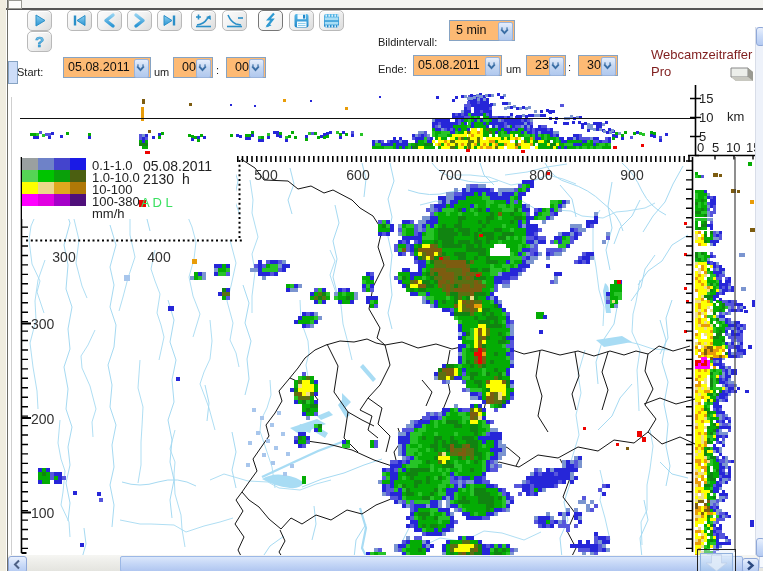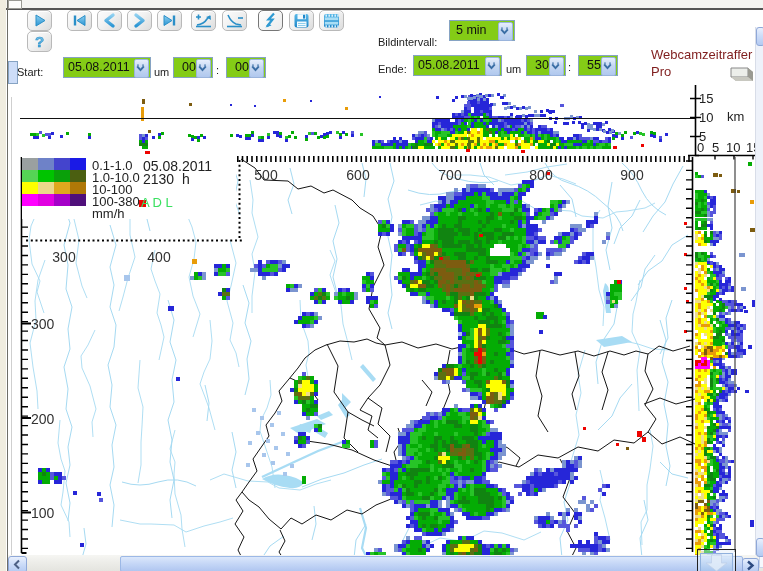--- a/index.html
+++ b/index.html
@@ -3,21 +3,21 @@
 html,body{margin:0;padding:0}
 body{width:763px;height:571px;position:relative;overflow:hidden;background:#fff;
  font-family:"Liberation Sans",sans-serif}
 .tbtn{position:absolute;border:1px solid #b9b9b9;border-radius:5px;
  background:linear-gradient(135deg,#fdfdfd 0%,#f2f2f2 45%,#dcdcdc 100%);
  box-shadow:inset 0 1px 0 #fff}
 .tbtn svg{position:absolute;left:0;top:0;width:100%;height:100%}
 .tbtn.sel{border:1px solid #777;background:linear-gradient(135deg,#fefefe,#ececec)}
 .lab{position:absolute;font-size:11px;color:#222}
 .wz{position:absolute;font-size:13px;color:#7f1d1d;line-height:17px}
-.sel2{position:absolute;height:19px;background:#84cc16;border:1px solid #86a3c3;
+.sel2{position:absolute;height:19px;background:#fdba74;border:1px solid #86a3c3;
  font-size:12.5px;color:#111;line-height:19px;white-space:nowrap}
 .sel2 .da{position:absolute;right:1px;top:1px;width:13px;height:17px;
  background:linear-gradient(180deg,#e6eefc,#c6d8f2 45%,#b0c8ee);border:1px solid #9ab4dc;border-radius:2px}
 .sel2 .da svg{position:absolute;left:0px;top:3px;width:11px;height:11px}
 .hsb{position:absolute;left:8px;top:555px;width:755px;height:16px;
  background:linear-gradient(180deg,#f6f6f3,#eeeeea 40%,#e4e4df)}
 .hthumb{position:absolute;left:120px;top:556px;width:621px;height:14px;border:1px solid #9cb8e6;border-radius:2px;
  background:linear-gradient(180deg,#dbe7fb,#c4d6f6 50%,#b0c6f0)}
 .sbtn{position:absolute;border:1px solid #8fa8d8;border-radius:3px;
  background:linear-gradient(180deg,#e9f0fd,#cdddf8 45%,#b4caf2)}
@@ -474,28 +474,28 @@
       </svg>
     </div></div>
 <div class="lab" style="left:378px;top:63px">Ende:</div>
 <div class="sel2" style="left:413px;top:55px;width:87px"><span style="padding-left:4px">05.08.2011</span><div class="da">
       <svg viewBox="0 0 10 10">
         <path d="M2 3 L5 6.4 8 3" fill="none" stroke="#3a6ea5" stroke-width="1.8"></path>
         <path d="M2 2 h1.4 M6.6 2 h1.4" stroke="#3a6ea5" stroke-width="1.2"></path>
       </svg>
     </div></div>
 <div class="lab" style="left:506px;top:63px">um</div>
-<div class="sel2" style="left:526px;top:55px;width:38px"><span style="padding-left:8px">30</span><div class="da">
+<div class="sel2" style="left:526px;top:55px;width:38px"><span style="padding-left:8px">23</span><div class="da">
       <svg viewBox="0 0 10 10">
         <path d="M2 3 L5 6.4 8 3" fill="none" stroke="#3a6ea5" stroke-width="1.8"></path>
         <path d="M2 2 h1.4 M6.6 2 h1.4" stroke="#3a6ea5" stroke-width="1.2"></path>
       </svg>
     </div></div>
 <div class="lab" style="left:568px;top:61px">:</div>
-<div class="sel2" style="left:578px;top:55px;width:38px"><span style="padding-left:8px">55</span><div class="da">
+<div class="sel2" style="left:578px;top:55px;width:38px"><span style="padding-left:8px">30</span><div class="da">
       <svg viewBox="0 0 10 10">
         <path d="M2 3 L5 6.4 8 3" fill="none" stroke="#3a6ea5" stroke-width="1.8"></path>
         <path d="M2 2 h1.4 M6.6 2 h1.4" stroke="#3a6ea5" stroke-width="1.2"></path>
       </svg>
     </div></div>
 <div class="wz" style="left:651px;top:46px">Webcamzeitraffer<br>Pro</div>
 <svg style="position:absolute;left:729px;top:66px;width:26px;height:17px" viewBox="0 0 26 17">
     <path d="M2 2 h17 l5 4 v9 h-17 l-5 -4z" fill="#b0b0a8"></path>
     <path d="M2 2 h17 v9 h-17z" fill="#eceeea" stroke="#888" stroke-width="1"></path>
     <path d="M19 2 l5 4 v9 l-5 -4z" fill="#9a9a92"></path>

